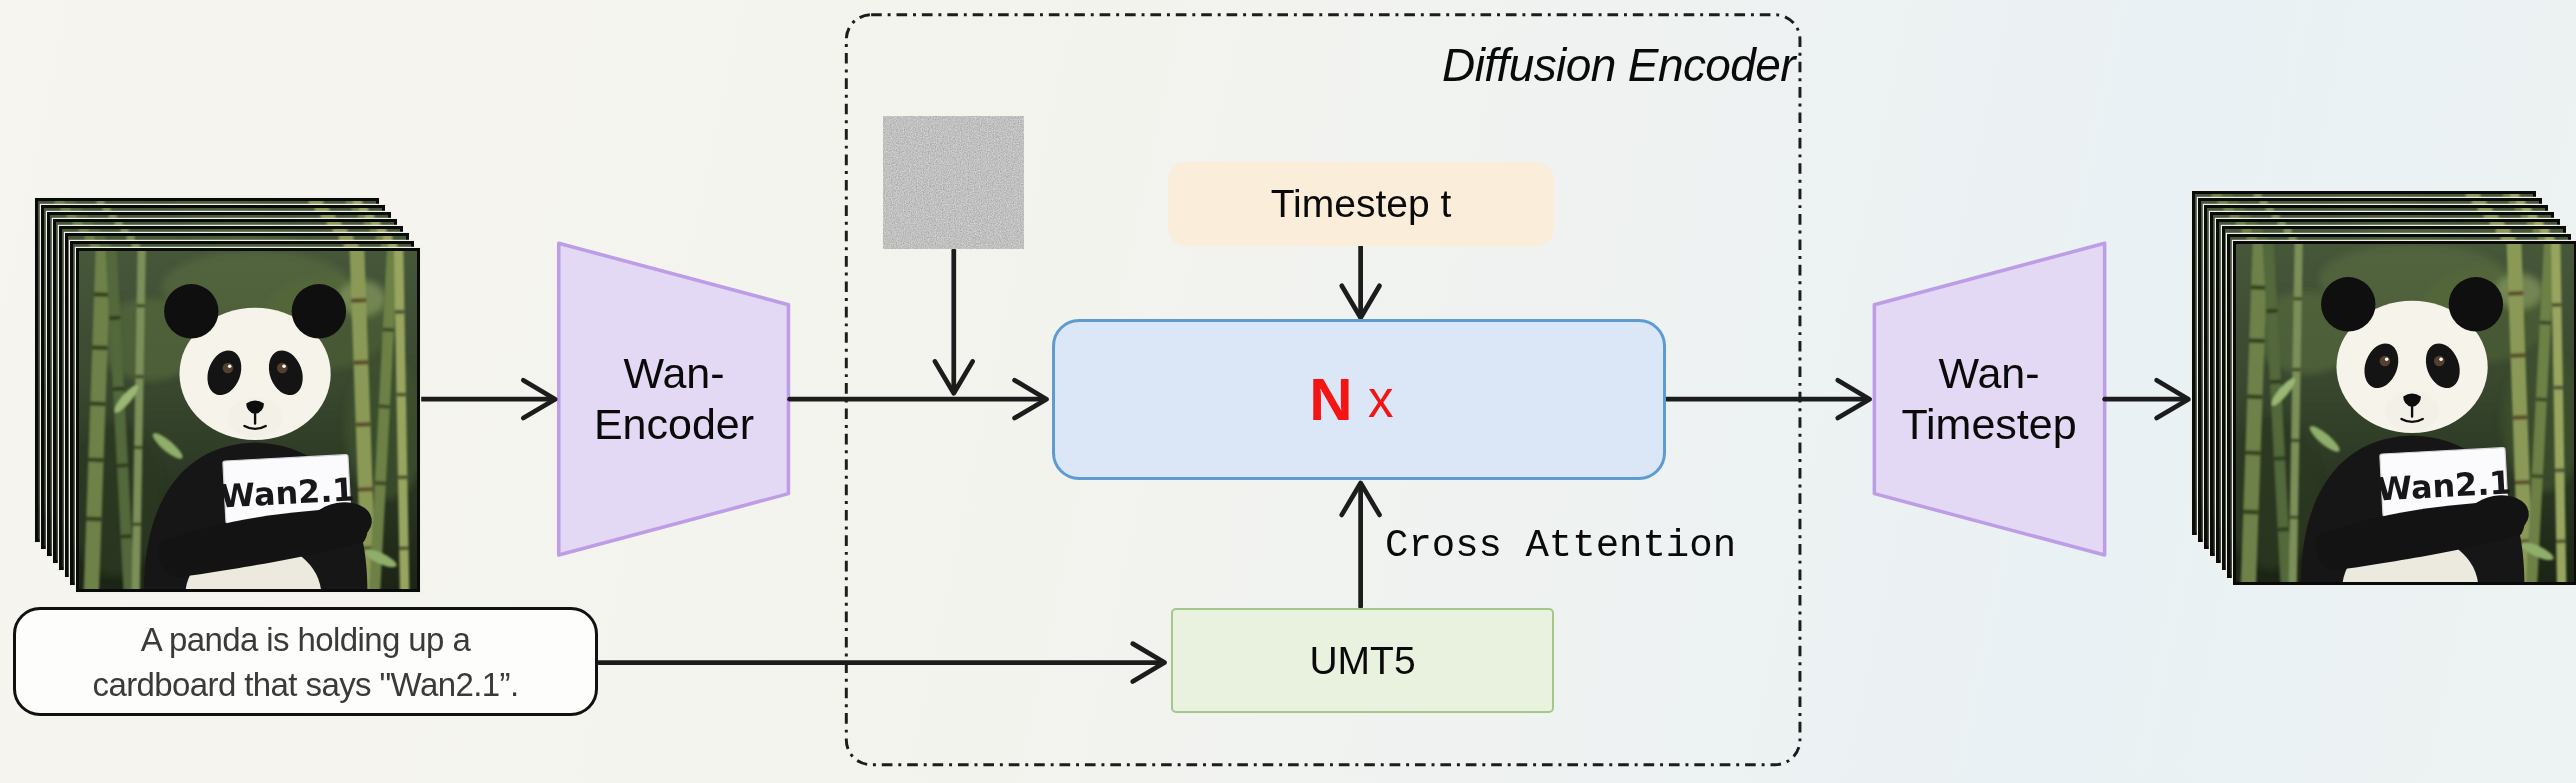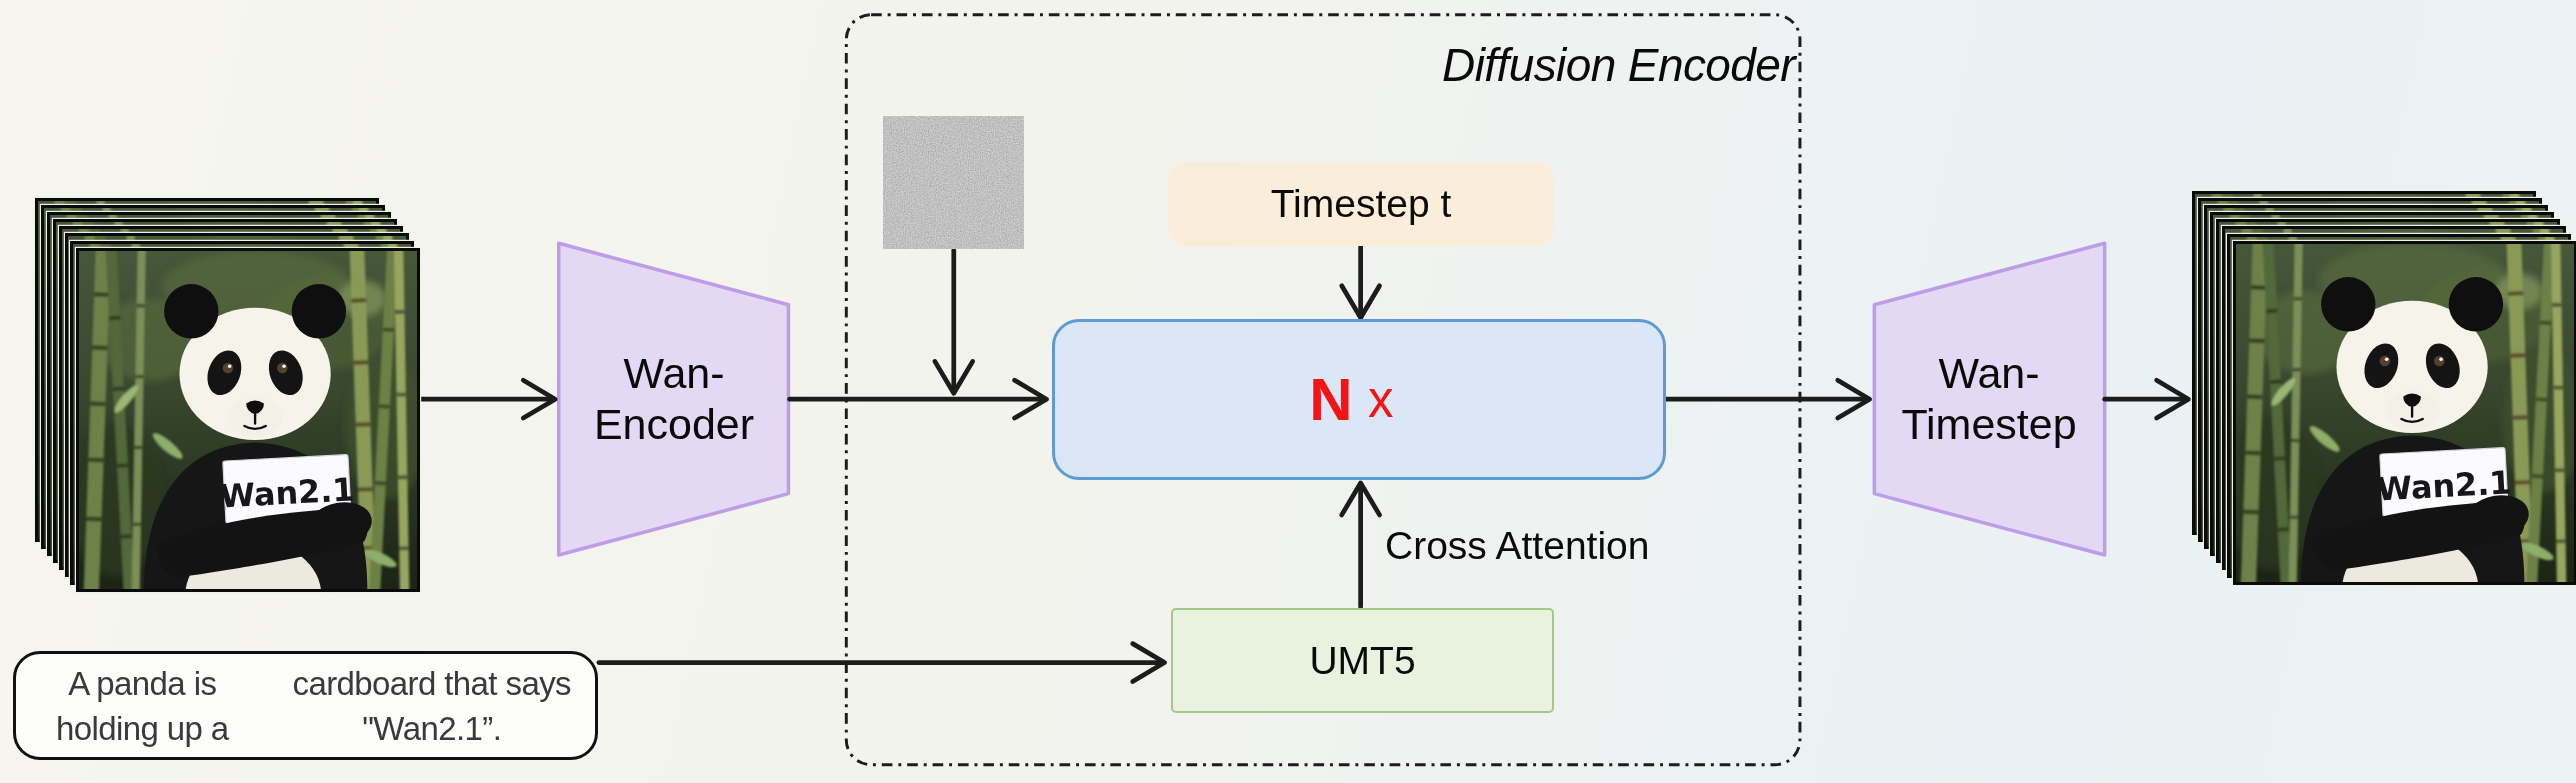--- a/index.html
+++ b/index.html
@@ -22,25 +22,25 @@
   .frame:nth-child(5){left:23.6px;top:28px} .frame:nth-child(6){left:29.5px;top:35px}
   .frame:nth-child(7){left:35px;top:43px} .frame:nth-child(8){left:41px;top:50px}
   
   .nodebox{display:flex;align-items:center;justify-content:center;text-align:center;}
   .timestep-box{left:1168px;top:130px;width:386px;height:84px;background:#faeedb;border-radius:17.7px;font-size:39px;margin-top:32px;}
   .dit-box{left:1052px;top:319px;width:614px;height:161px;background:#dbe7f6;border:3px solid #5e9bd3;border-radius:27px;font-size:57px;}
   .dit-box .n{color:#f41414;font-weight:bold;font-size:60px;margin-right:15.4px;}
   .dit-box .times{color:#f41414;font-size:51px;margin-right:15.4px;}
   .umt5-box{left:1171px;top:608px;width:383px;height:105px;background:#e8f2df;border:2.4px solid #a5c78a;border-radius:5px;font-size:39px;}
   .prompt-box{left:13px;top:607px;width:585px;height:109px;background:#fdfdfc;border:3.5px solid #111;border-radius:27px;
-              flex-direction:row;font-size:33px;line-height:45px;color:#3a3a3a;letter-spacing:-0.6px;margin-top:44px;}
+              flex-direction:column;font-size:33px;line-height:45px;color:#3a3a3a;letter-spacing:-0.6px;}
   .enc-label{left:559px;top:302px;width:230px;height:194px;font-size:43px;line-height:51px;}
   .dec-label{left:1874px;top:302px;width:230px;height:194px;font-size:43px;line-height:51px;}
   .diffusion-title{left:1346px;top:38px;width:449px;text-align:right;font-style:italic;font-size:46px;letter-spacing:-0.6px;}
-  .cross-label{left:1385px;top:524px;width:366px;font-size:39px;text-align:left;}
+  .cross-label{left:1385px;top:524px;width:366px;font-size:39px;text-align:left;font-family:Liberation Mono, monospace;}
   .noise-box{left:883px;top:116px;width:141px;height:133px;}
   .noise-box svg{display:block;width:100%;height:100%;}
 </style>
 </head>
 <body>
 
 <div id="canvas">
 
   <svg width="0" height="0" style="position:absolute" aria-hidden="true">
     <defs>

